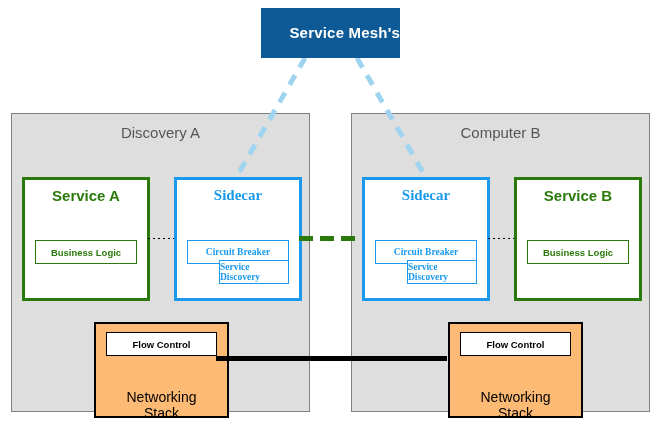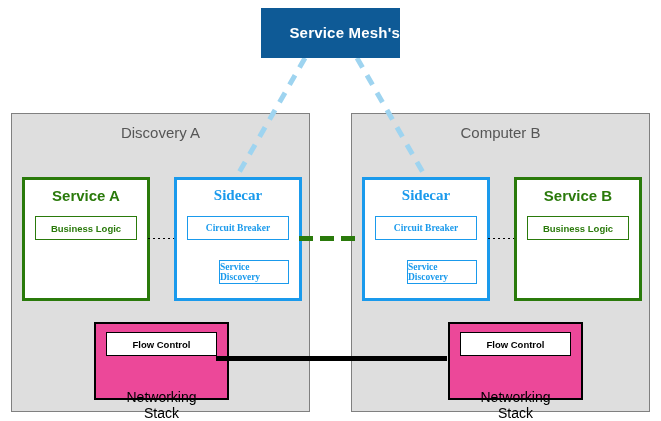--- a/index.html
+++ b/index.html
@@ -99,36 +99,36 @@
     align-items: center;
     justify-content: center;
     font-size: 9.5px;
     font-weight: bold;
     color: #2a7a0b;
   }
   .panel.sidecar .subbox {
     border-color: #1a9aec;
     color: #1a9aec;
   }
-  .subbox.row1 { top: 36px; }
+  .subbox.row1 { top: 60px; }
   .subbox.row2 { top: 80px; margin-left: 32px; }
 
   
   #service-a-panel { left: 10px; }   
   #sidecar-a-panel { left: 162px; }  
   #sidecar-b-panel { left: 10px; }   
   #service-b-panel { left: 162px; }  
 
   
   .netstack {
     position: absolute;
     top: 208px;              
     width: 135px;
-    height: 78px;
-    background: #ec4899;
+    height: 96px;
+    background: #fdba74;
     border: 2px solid #000000;
     box-sizing: border-box;
     z-index: 4;
   }
   #netstack-a { left: 82px; }   
   #netstack-b { left: 96px; }   
 
   .flow-control {
     position: absolute;
     top: 8px;

